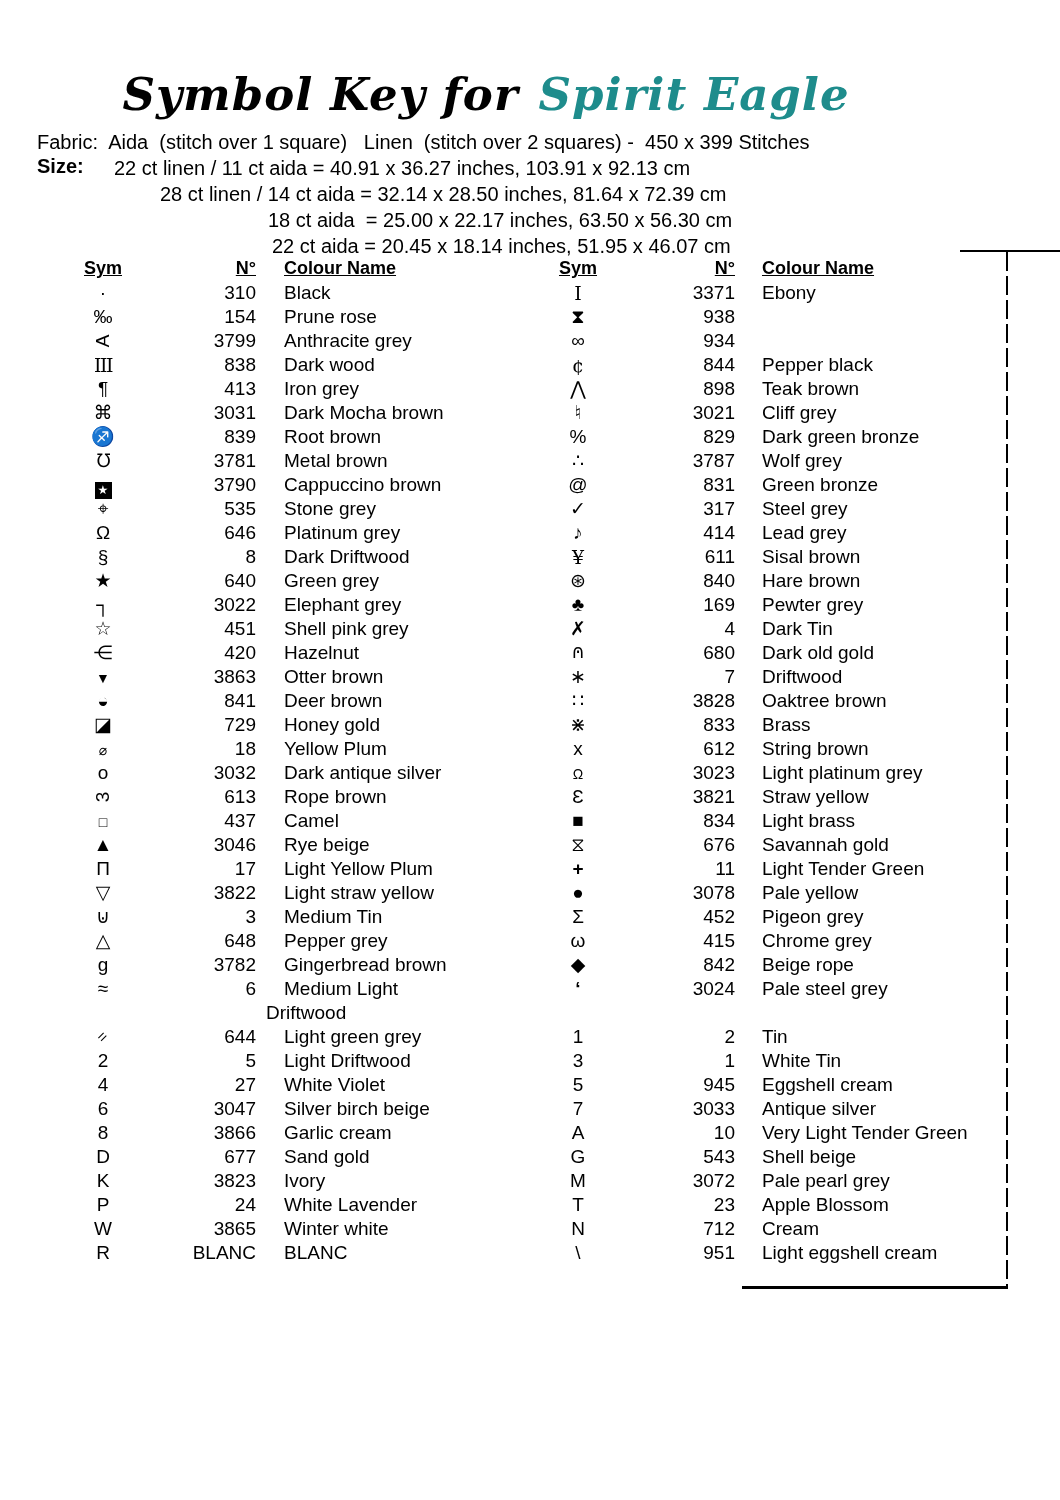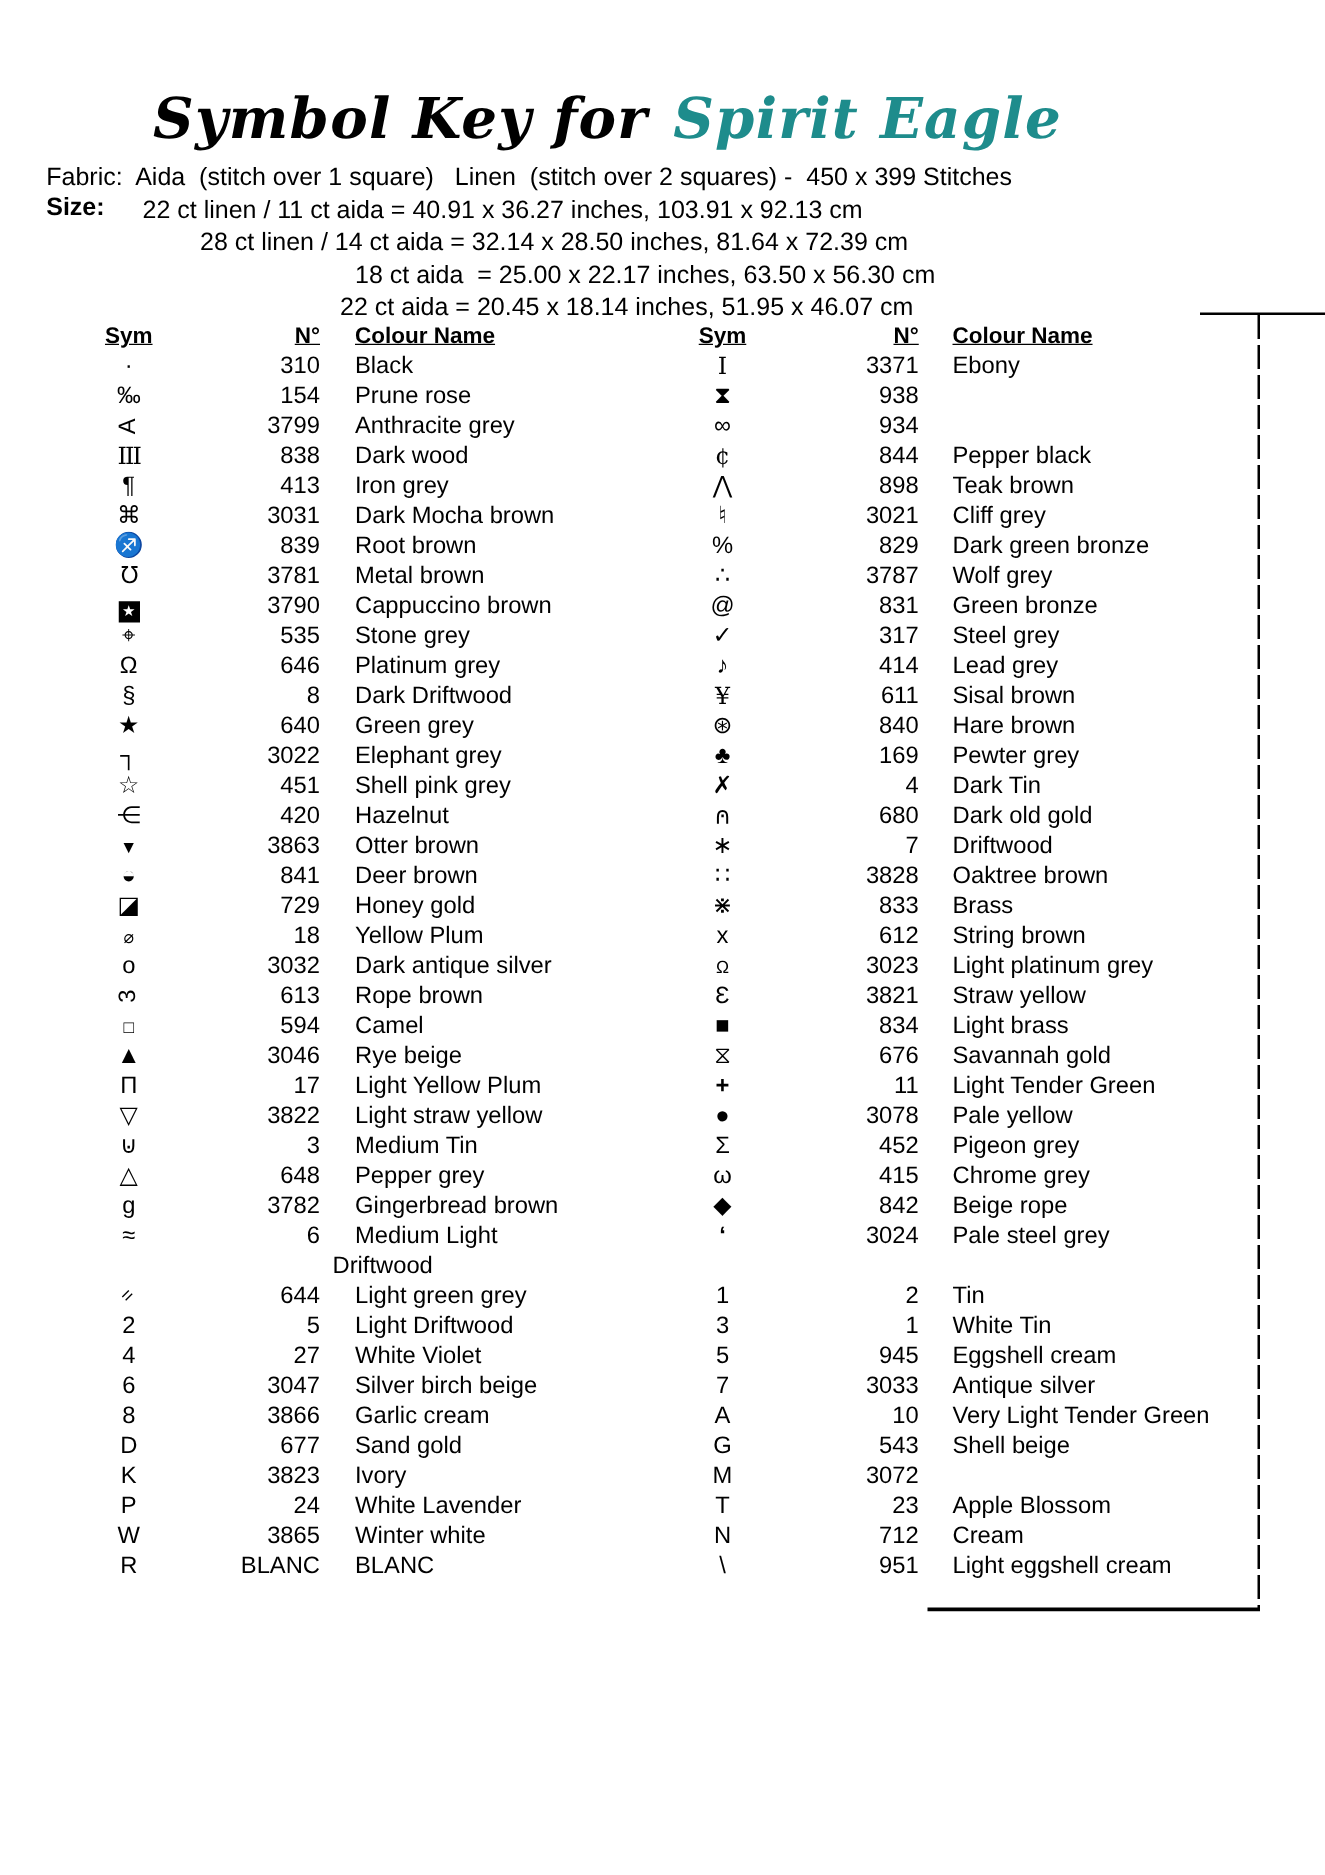--- a/index.html
+++ b/index.html
@@ -15,21 +15,21 @@
     letter-spacing:1px;white-space:pre;
   }
   .title .proj{margin-left:20px;}
   
   .info{position:absolute;font-size:20px;line-height:26px;white-space:pre;}
   .info .b, .lbl{font-weight:normal;}
   #fabric{top:129px;left:37px;}
   #size-label{position:absolute;top:155px;left:37px;font-size:20px;font-weight:bold;}
   #size-0{top:155px;left:114px;}
   #size-1{top:181px;left:160px;}
-  #size-2{top:207px;left:284px;}
+  #size-2{top:207px;left:268px;}
   #size-3{top:233px;left:272px;}
   
   .tbl{position:absolute;top:256px;}
   #left-table{left:80px;width:440px;}
   #right-table{left:552px;width:468px;}
   .row{display:grid;height:24px;font-size:19px;line-height:24px;}
   .t-left .row{grid-template-columns:46px 130px auto;}
   .t-right .row{grid-template-columns:52px 131px auto;}
   .row.tall{height:48px;}
   .hdr{height:25px;font-weight:bold;font-size:18px;}
@@ -181,21 +181,21 @@
         <span class="c-n">3032</span>
         <span class="c-name">Dark antique silver</span>
       </div>
       <div class="row">
         <span class="c-sym"><span class="sym rotm90">3</span></span>
         <span class="c-n">613</span>
         <span class="c-name">Rope brown</span>
       </div>
       <div class="row">
         <span class="c-sym"><span class="sym small">□</span></span>
-        <span class="c-n">594</span>
+        <span class="c-n">437</span>
         <span class="c-name">Camel</span>
       </div>
       <div class="row">
         <span class="c-sym"><span class="sym">▲</span></span>
         <span class="c-n">3046</span>
         <span class="c-name">Rye beige</span>
       </div>
       <div class="row">
         <span class="c-sym"><span class="sym">Π</span></span>
         <span class="c-n">17</span>
@@ -466,20 +466,21 @@
         <span class="c-name">Very Light Tender Green</span>
       </div>
       <div class="row">
         <span class="c-sym"><span class="sym">G</span></span>
         <span class="c-n">543</span>
         <span class="c-name">Shell beige</span>
       </div>
       <div class="row">
         <span class="c-sym"><span class="sym">M</span></span>
         <span class="c-n">3072</span>
+        <span class="c-name">Pale pearl grey</span>
       </div>
       <div class="row">
         <span class="c-sym"><span class="sym">T</span></span>
         <span class="c-n">23</span>
         <span class="c-name">Apple Blossom</span>
       </div>
       <div class="row">
         <span class="c-sym"><span class="sym">N</span></span>
         <span class="c-n">712</span>
         <span class="c-name">Cream</span>

